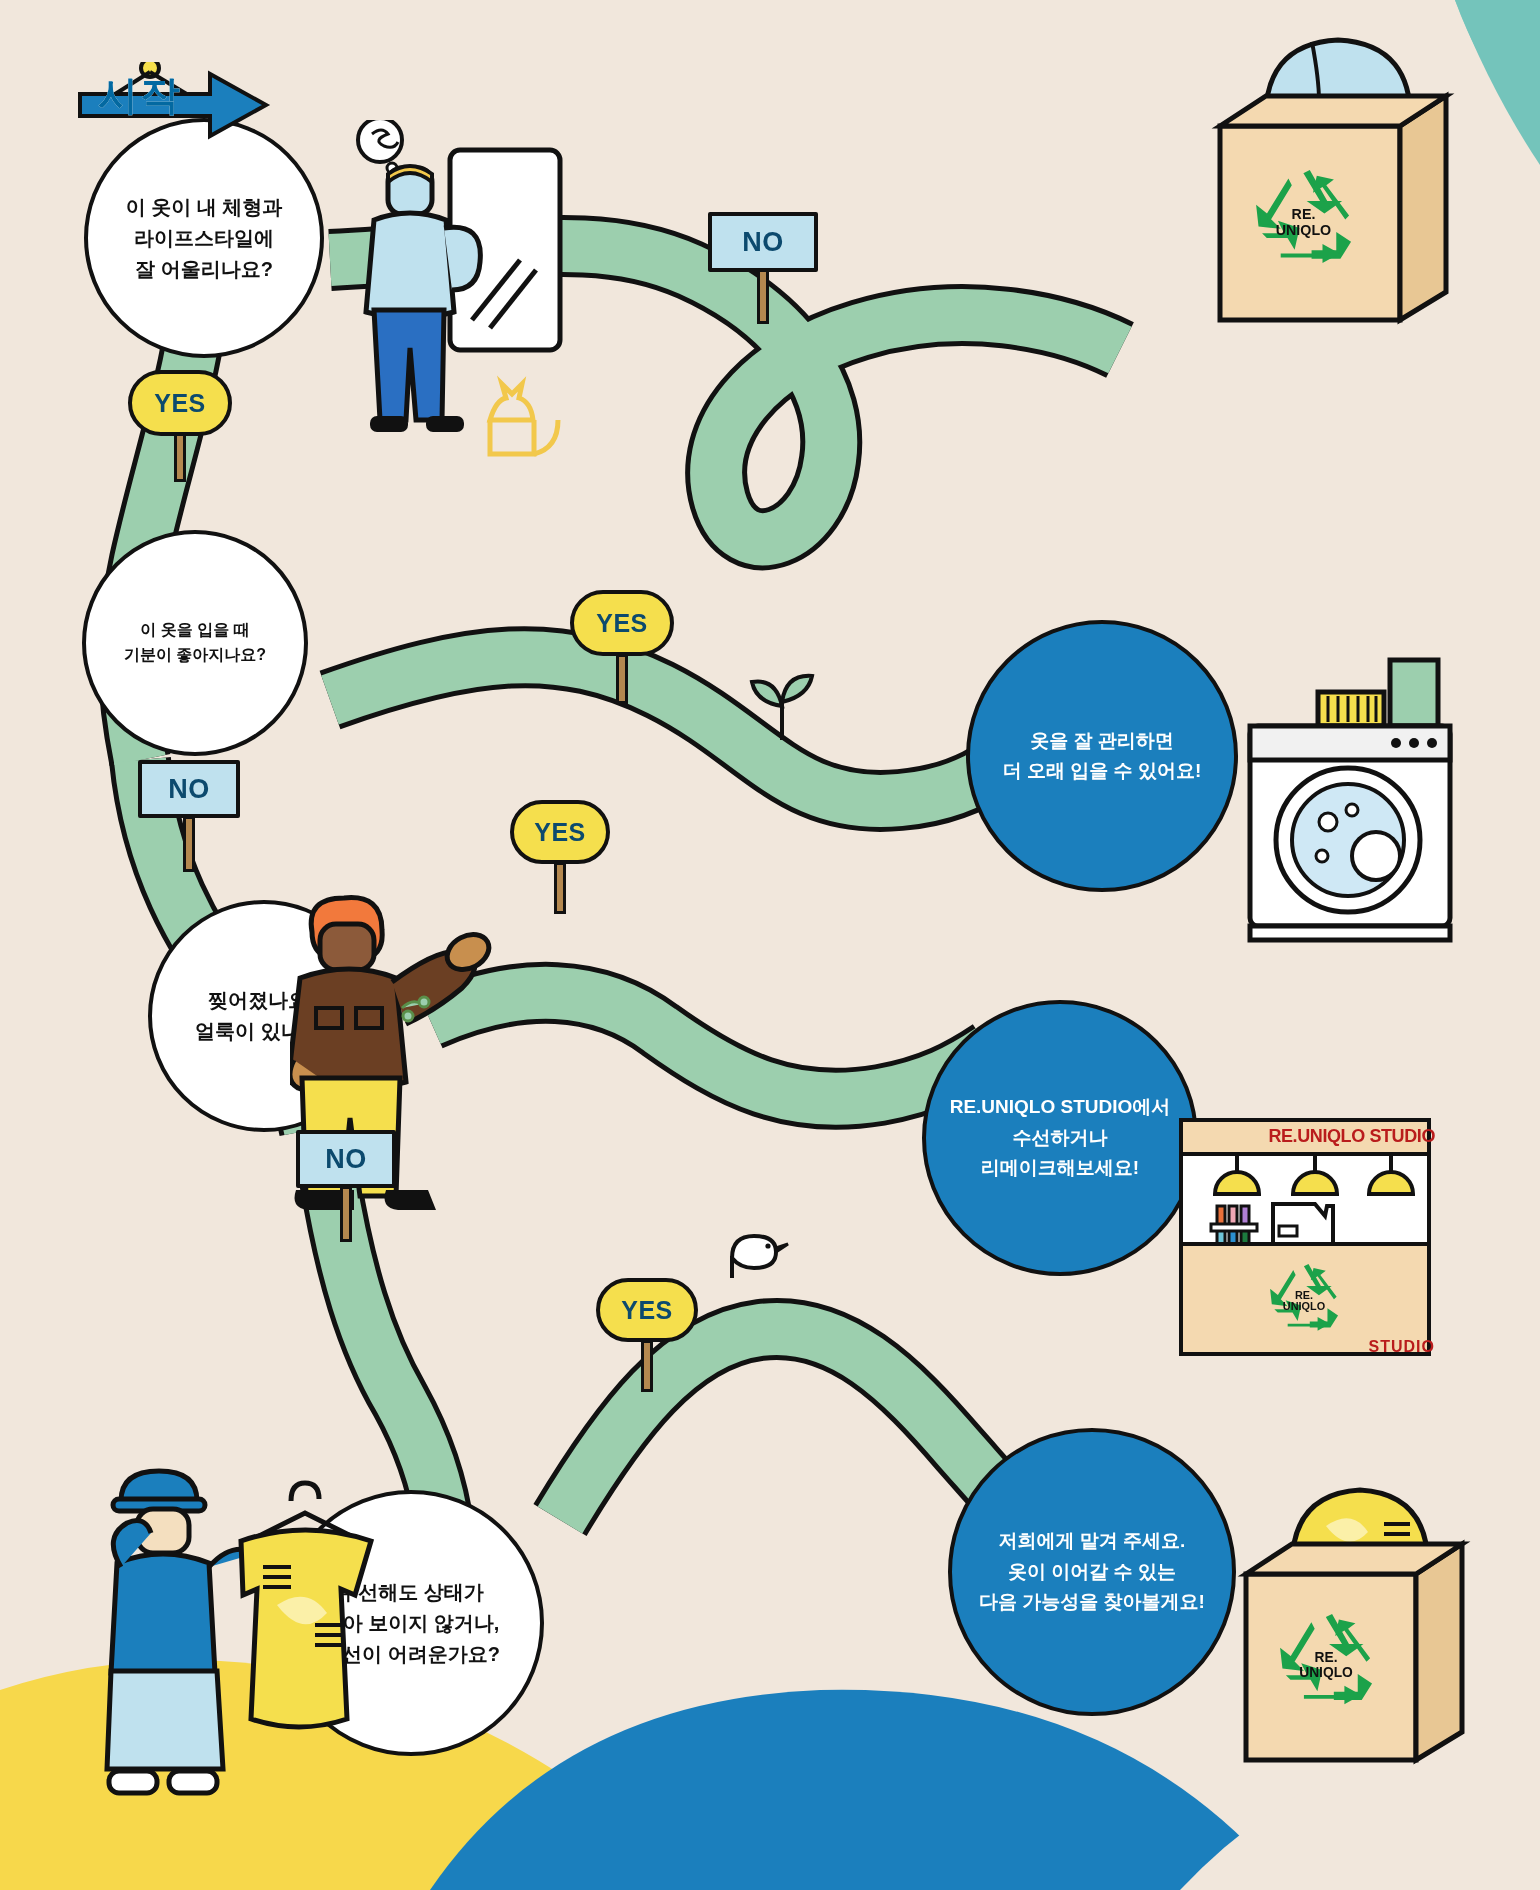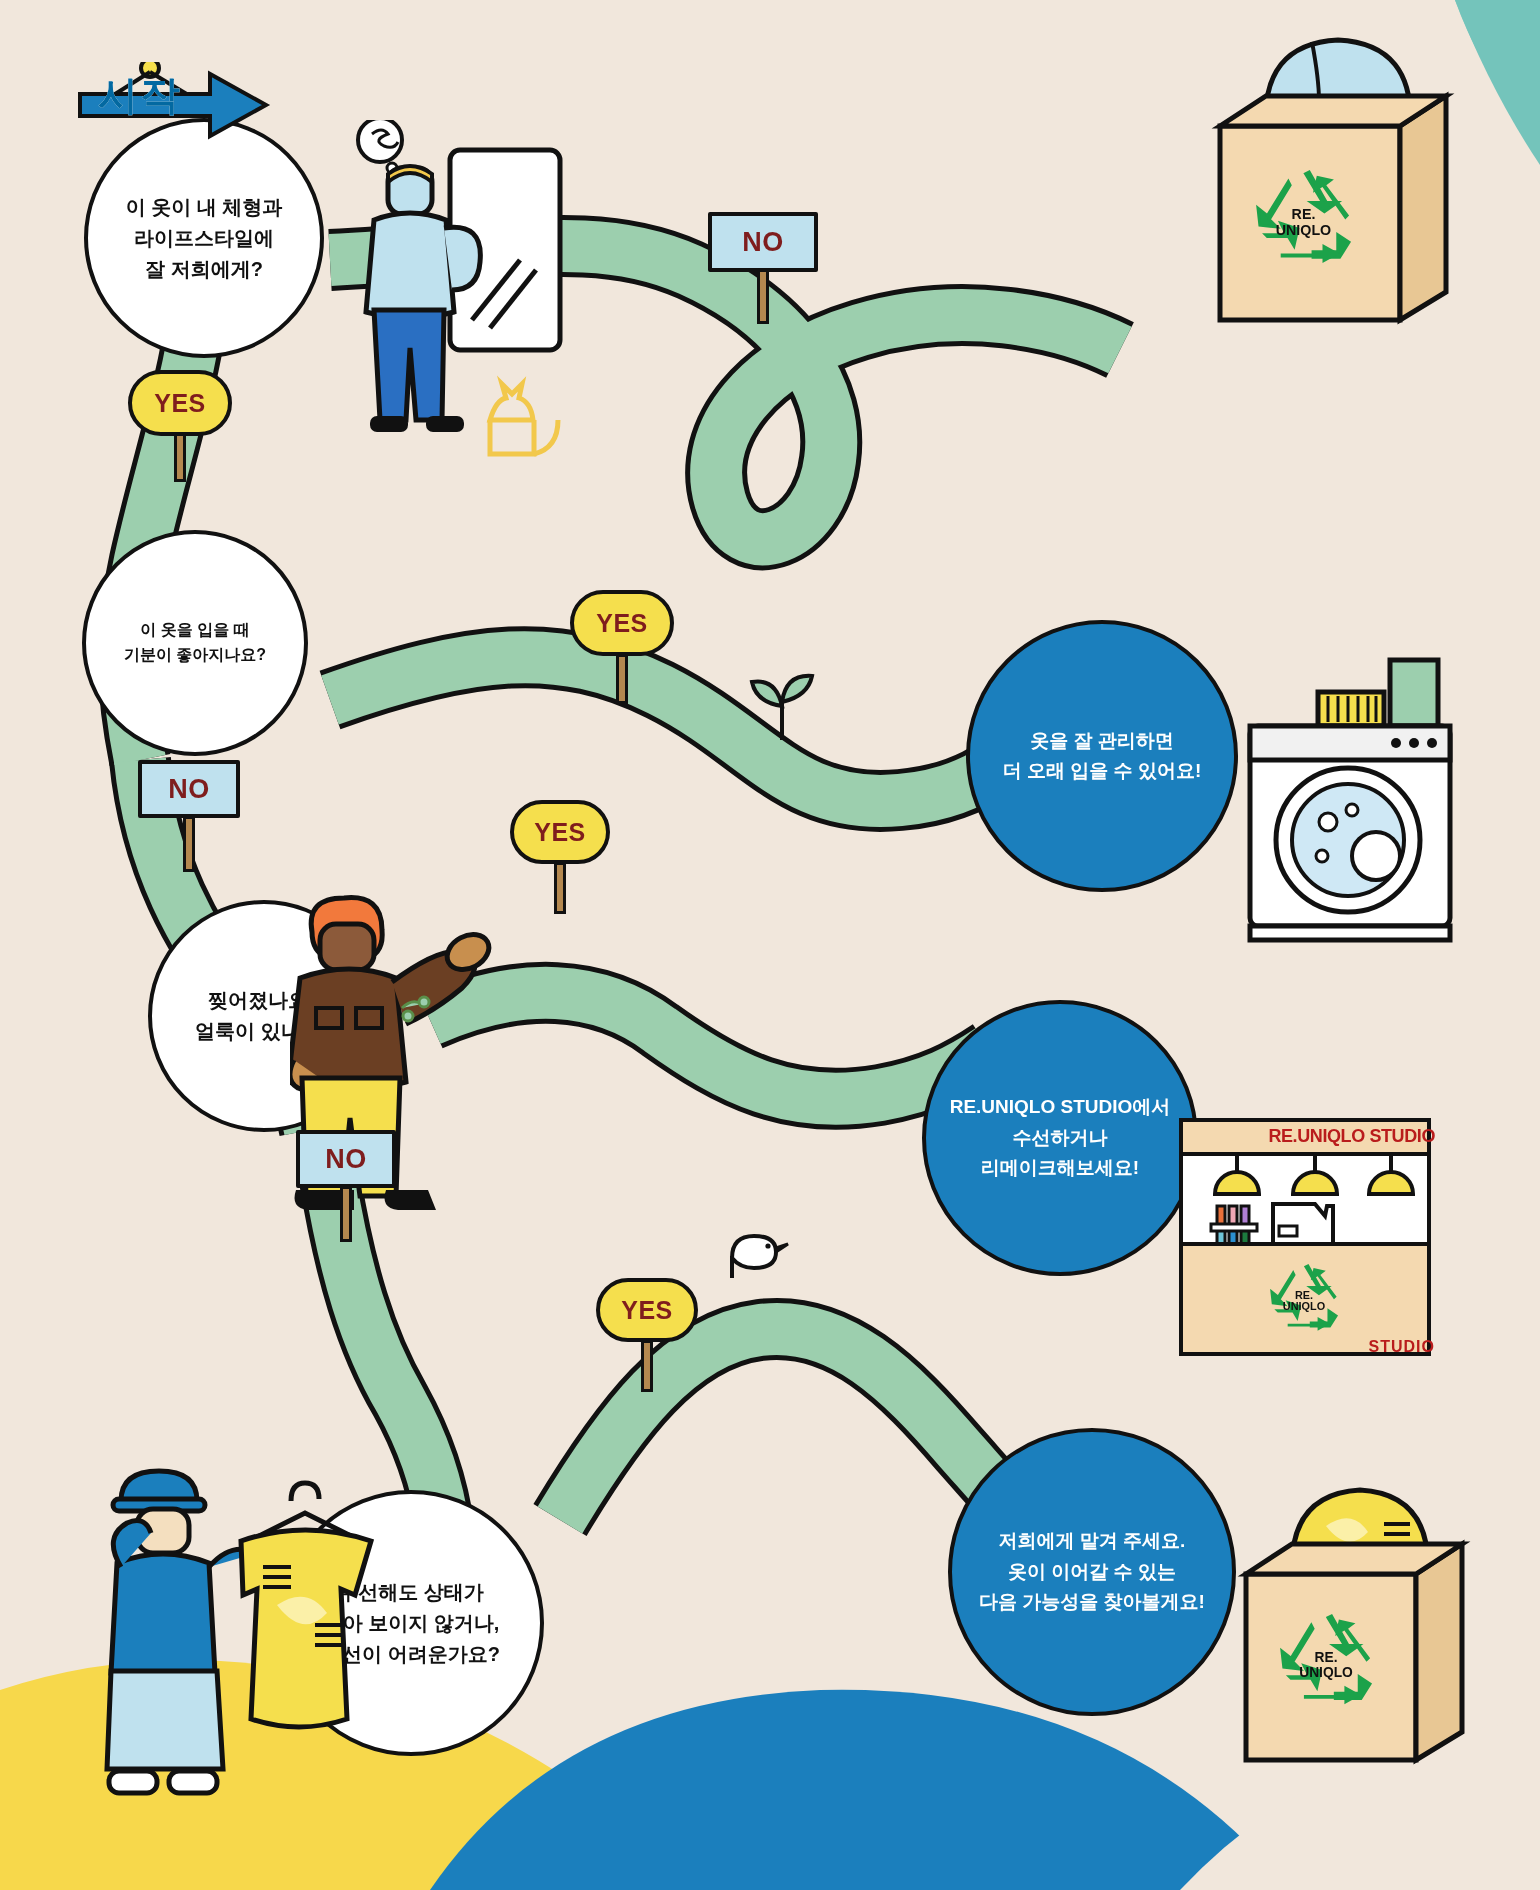--- a/index.html
+++ b/index.html
@@ -51,21 +51,21 @@
   
   .sign{position:absolute;z-index:40;}
   .sign .post{
     position:absolute;left:50%;transform:translateX(-50%);
     width:12px;background:#b4884f;border:3px solid #111;box-sizing:border-box;
   }
   .sign .plate{
     position:relative;
     display:flex;align-items:center;justify-content:center;
     border:4px solid #111;box-sizing:border-box;
-    font-weight:bold;color:#7f1d1d;letter-spacing:0.5px;
+    font-weight:bold;color:#0c4a6e;letter-spacing:0.5px;
     z-index:2;
   }
   .sign.yes .plate{background:#f5df4d;border-radius:46px;}
   .sign.no .plate{background:#bfe1ee;border-radius:2px;}
 
   
   #start-arrow{position:absolute;z-index:45;}
   #start-arrow .label{
     position:absolute;left:0;top:0;width:100%;height:100%;
     display:flex;align-items:center;justify-content:center;
@@ -407,21 +407,21 @@
   <div class="sign yes" style="left:596px;top:1278px;width:102px;height:110px;">
     <div class="post" style="top:62px;height:52px;"></div>
     <div class="plate" style="width:102px;height:64px;font-size:25px;">
       <span>YES</span>
     </div>
   </div>
 
   <div class="qbubble" style="left:84px;top:118px;width:240px;height:240px;font-size:20px;">
     <span class="txt">이 옷이 내 체형과
 라이프스타일에
-잘 저희에게?</span>
+잘 어울리나요?</span>
   </div>
 
   <div class="qbubble" style="left:82px;top:530px;width:226px;height:226px;font-size:16px;">
     <span class="txt">이 옷을 입을 때
 기분이 좋아지나요?</span>
   </div>
 
   <div class="qbubble" style="left:148px;top:900px;width:232px;height:232px;font-size:20px;">
     <span class="txt">찢어졌나요?
 얼룩이 있나요?</span>

